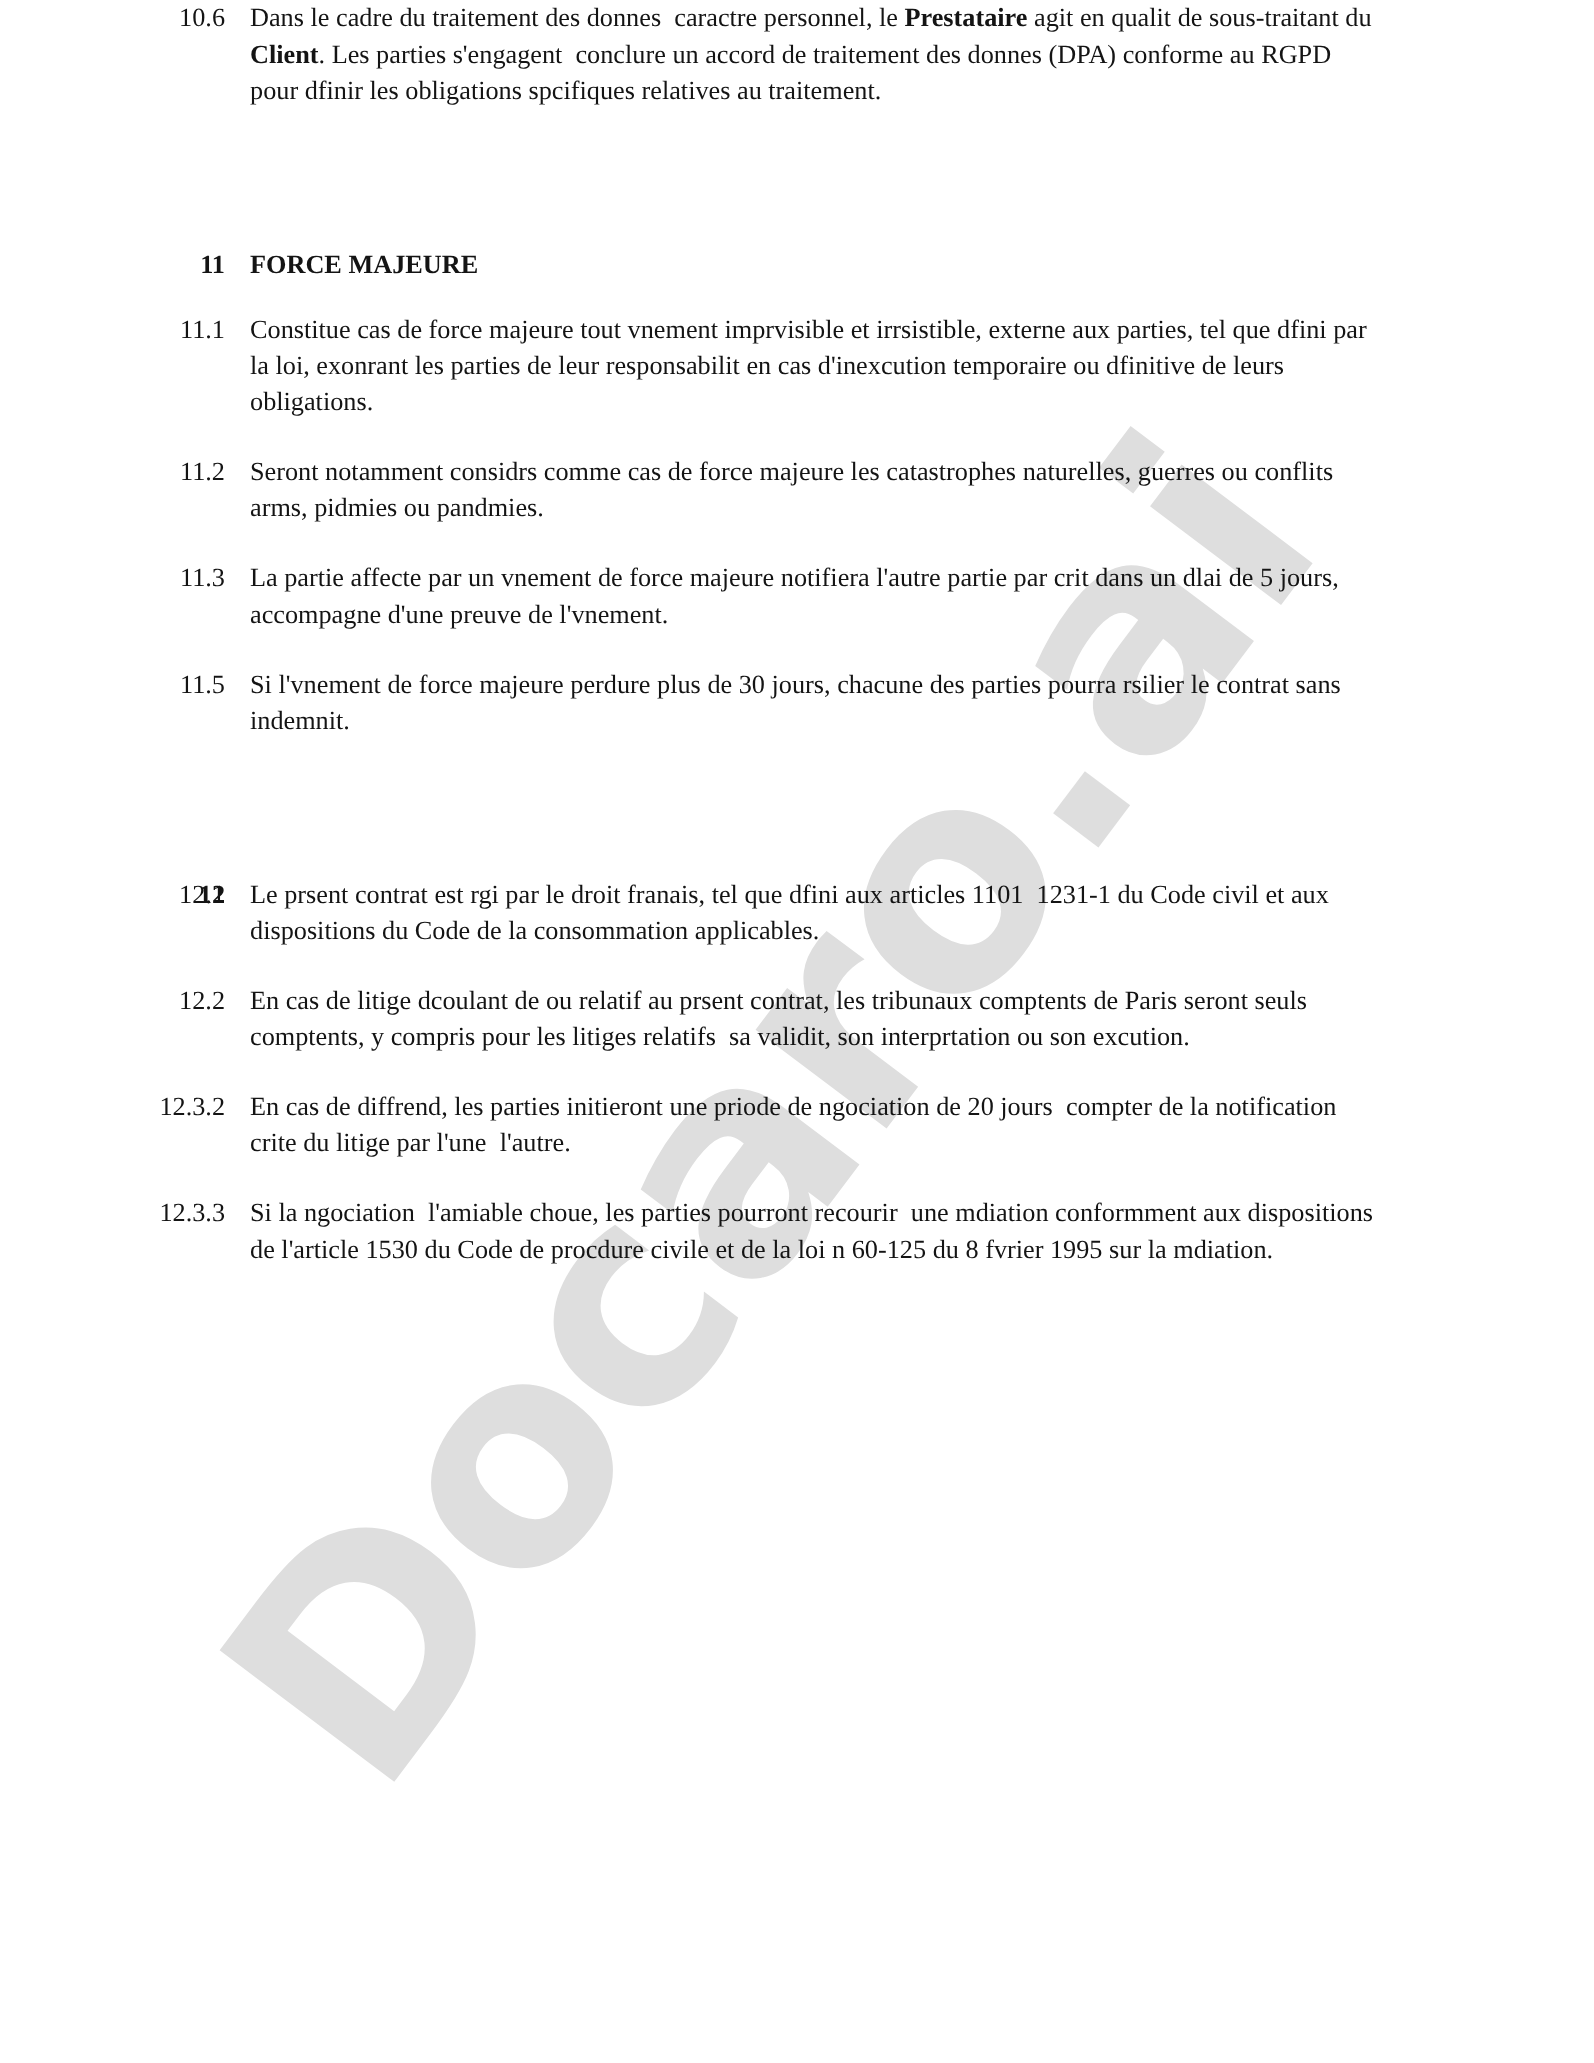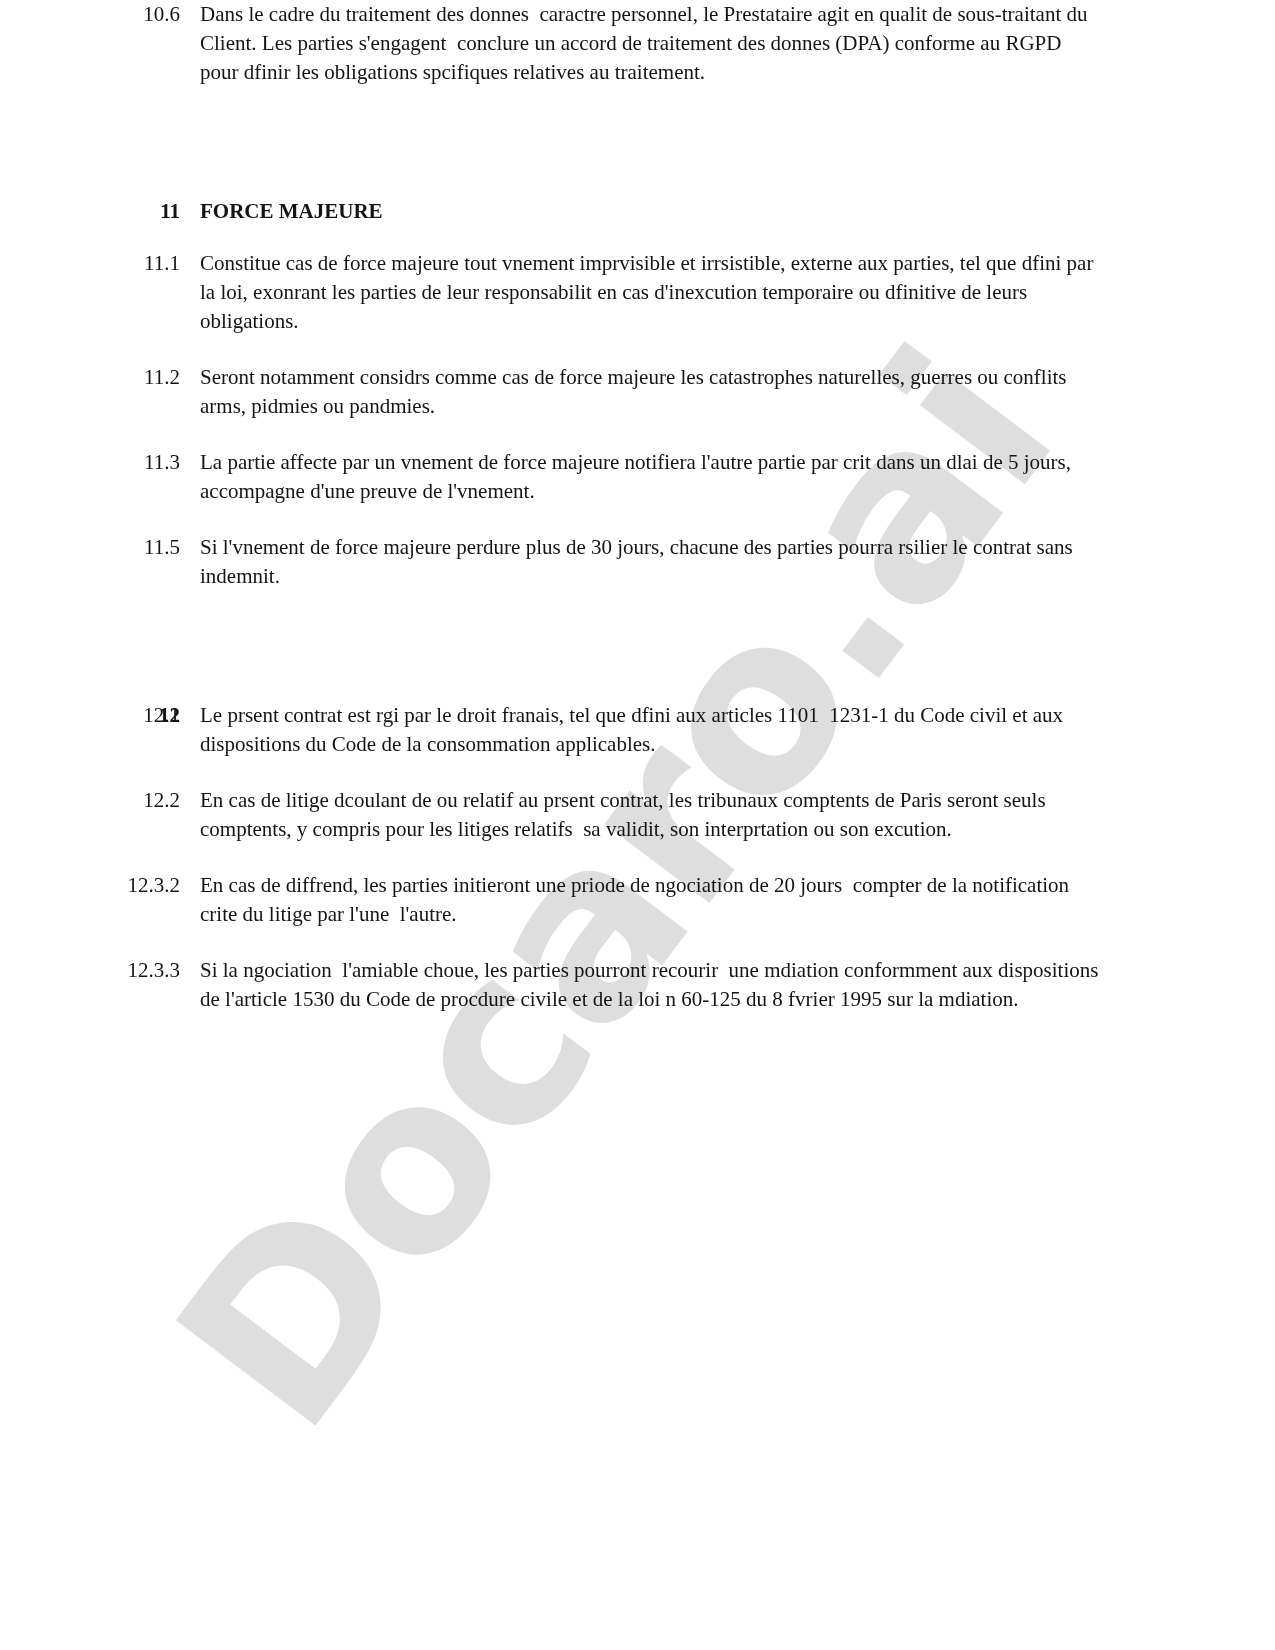--- a/index.html
+++ b/index.html
@@ -46,21 +46,21 @@
     width: 180px;
     text-align: right;
     white-space: nowrap;
   }
   .row.para { margin-bottom: 27px; }
   .row.heading {
     margin-top: 110px;
     margin-bottom: 23px;
     font-weight: bold;
   }
-  .row b { font-weight: normal; }
+  .row b { font-weight: bold; }
 </style>
 </head>
 <body>
 
 <div class="page">
   <div class="watermark">Docaro.ai</div>
   <div class="content" id="doc-content">
       <div class="row para"><span class="num">10.6</span><span class="txt"><span>Dans le cadre du traitement des donnes  caractre personnel, le </span><b>Prestataire</b><span> agit en qualit de sous-traitant du </span><b>Client</b><span>. Les parties s'engagent  conclure un accord de traitement des donnes (DPA) conforme au RGPD pour dfinir les obligations spcifiques relatives au traitement.</span></span></div>
       <div class="row heading"><span class="num">11</span><span class="txt"><span>FORCE MAJEURE</span></span></div>
       <div class="row para"><span class="num">11.1</span><span class="txt"><span>Constitue cas de force majeure tout vnement imprvisible et irrsistible, externe aux parties, tel que dfini par la loi, exonrant les parties de leur responsabilit en cas d'inexcution temporaire ou dfinitive de leurs obligations.</span></span></div>

